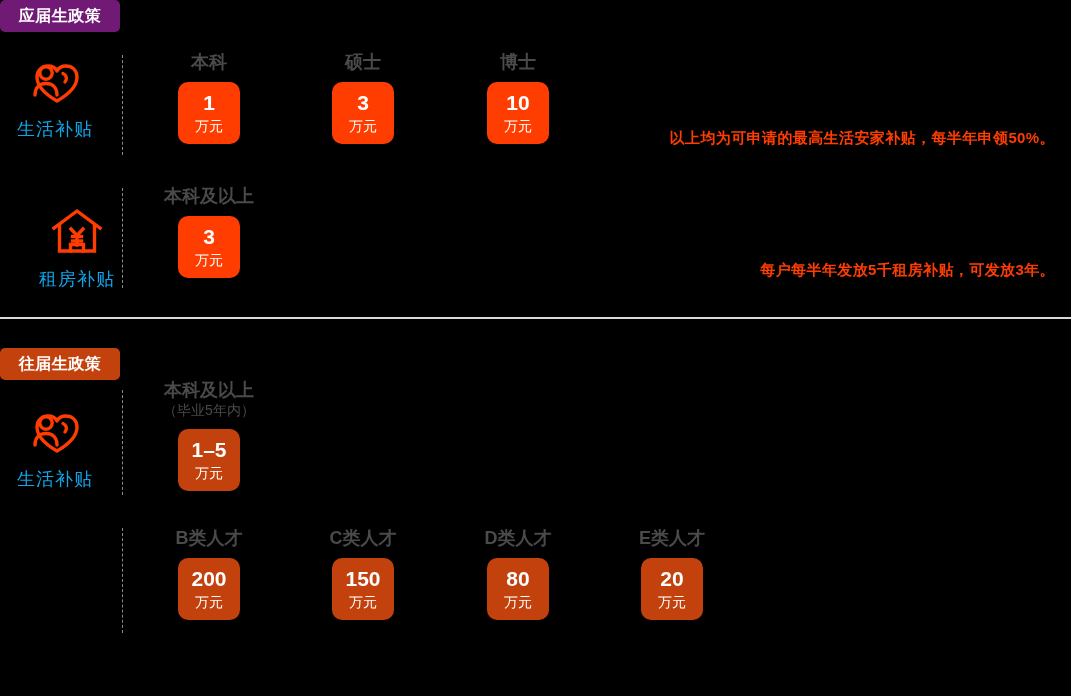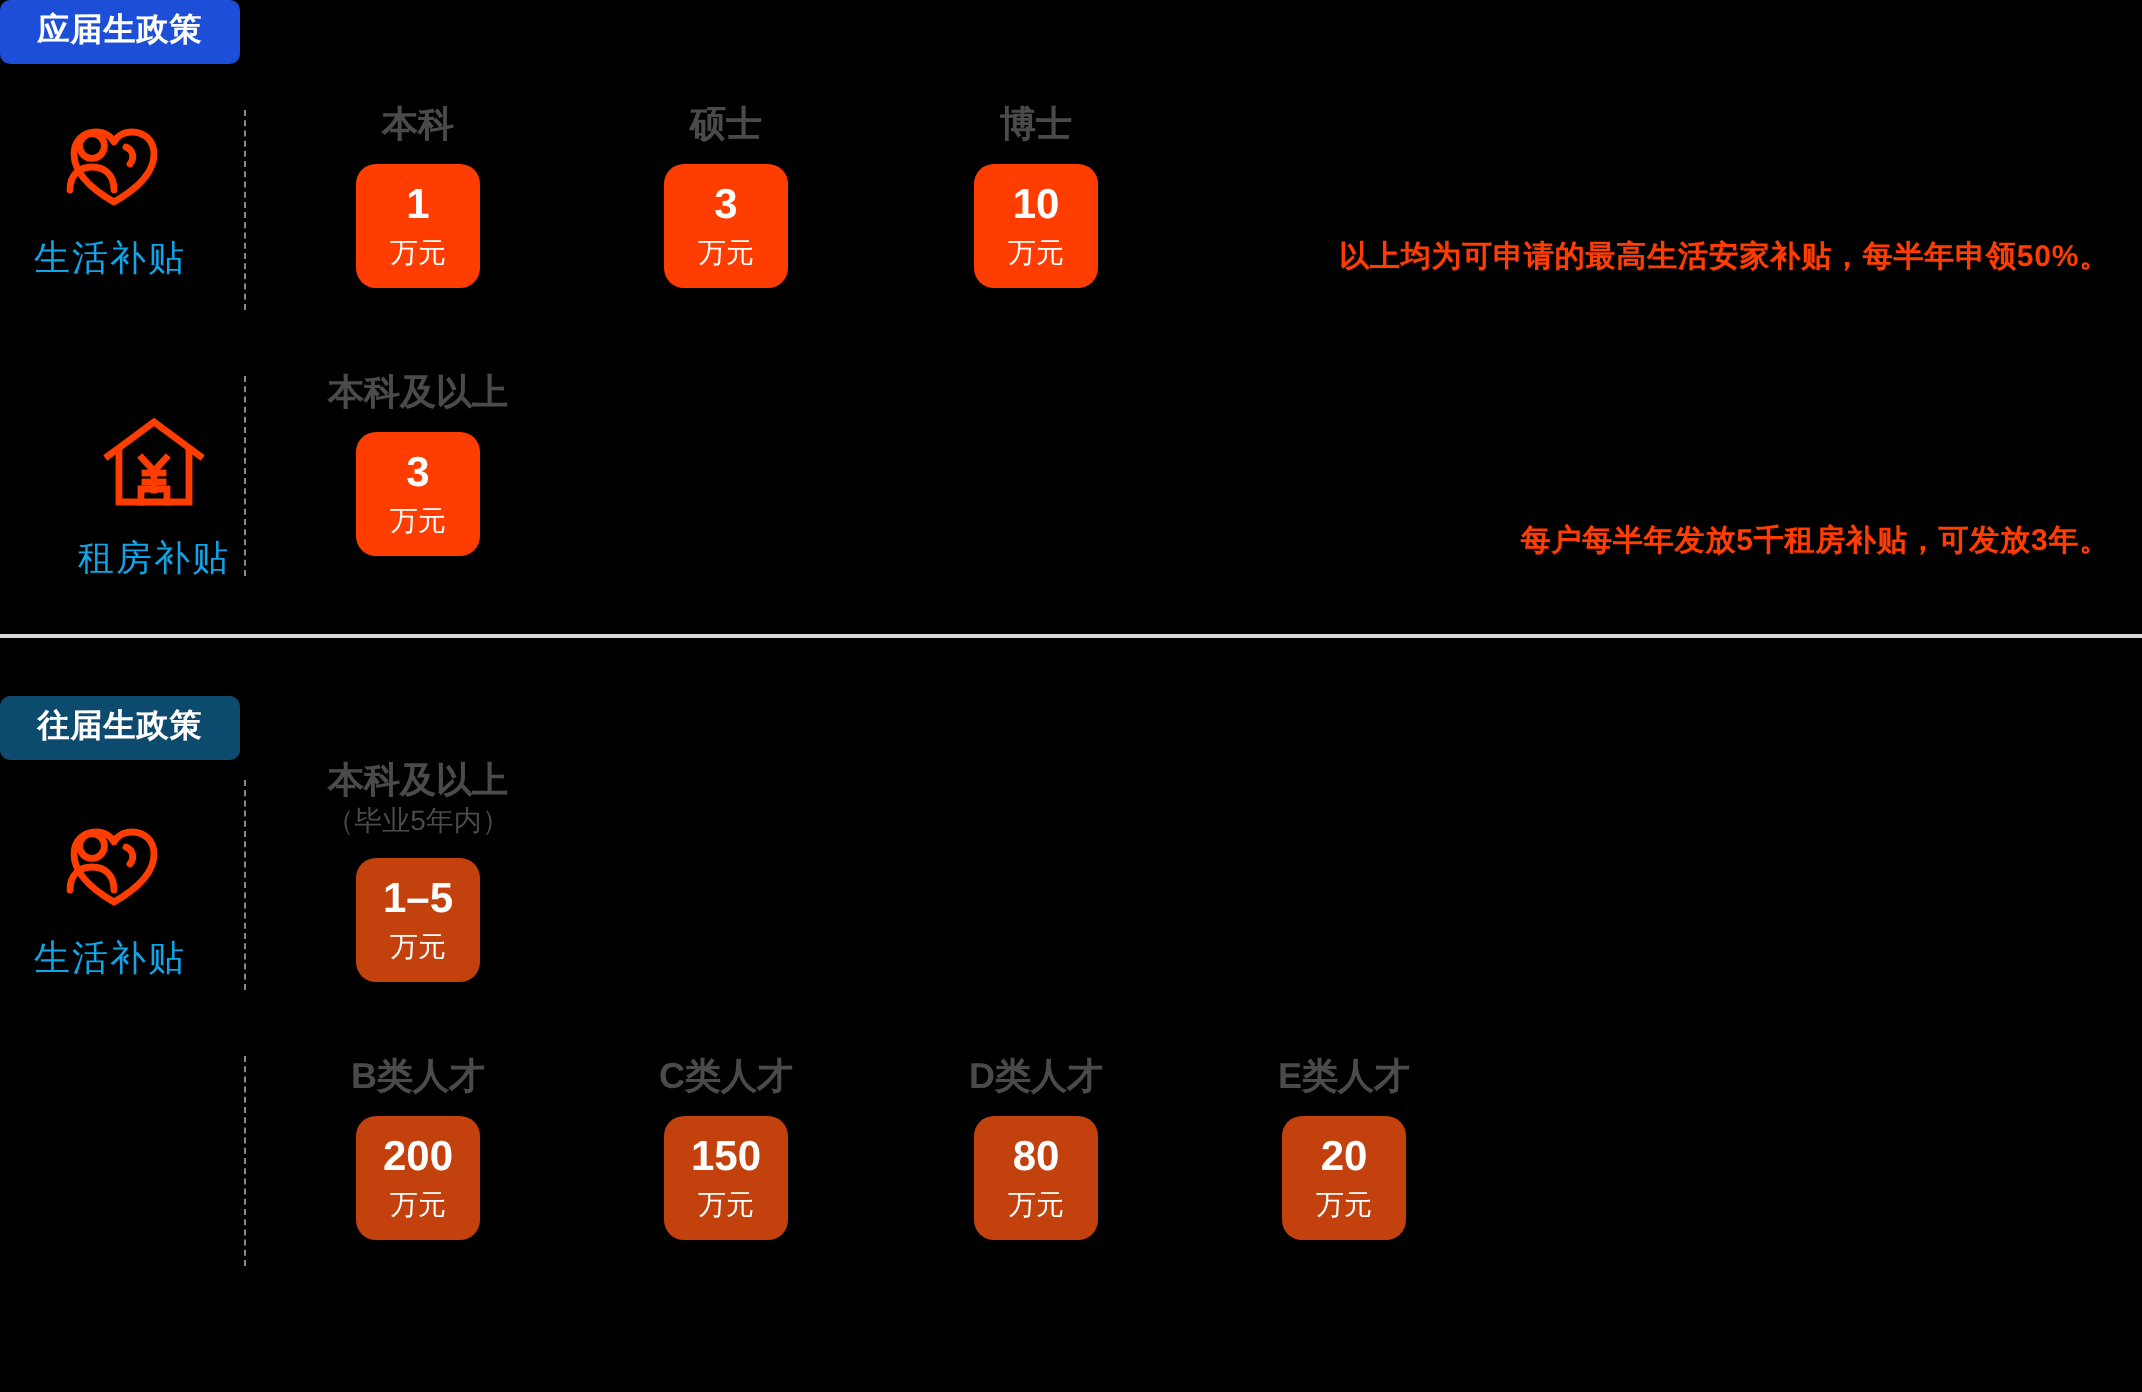--- a/index.html
+++ b/index.html
@@ -32,22 +32,22 @@
     justify-content: center;
     width: 120px;
     height: 32px;
     border-radius: 5px;
     color: #ffffff;
     font-size: 16px;
     font-weight: 700;
     letter-spacing: 0.5px;
     line-height: 1;
   }
-  .badge-fresh   { left: 0px; top: 0px;   background: #1d4ed8; }
-  .badge-former  { left: 0px; top: 348px; background: #0c4a6e; }
+  .badge-fresh   { left: 0px; top: 0px;   background: #701a75; }
+  .badge-former  { left: 0px; top: 348px; background: #c2410c; }
 
   
   .section-divider {
     position: absolute;
     left: 0;
     top: 317px;
     width: 1071px;
     height: 2px;
     background: #d9d9d9;
   }
@@ -162,21 +162,21 @@
 
   
   .note {
     position: absolute;
     color: #FF3D00;
     font-size: 15px;
     font-weight: 700;
     letter-spacing: 0.4px;
     white-space: nowrap;
   }
-  .note-life  { right: 16px; top: 119px; padding-left: 20px; }
+  .note-life  { right: 16px; top: 129px; padding-left: 20px; }
   .note-rent  { right: 16px; top: 261px; }
   .note-foot  { right: 16px; top: 667px; }
 
   svg { display: block; }
 </style>
 </head>
 <body>
 
 <div class="sheet">
 

